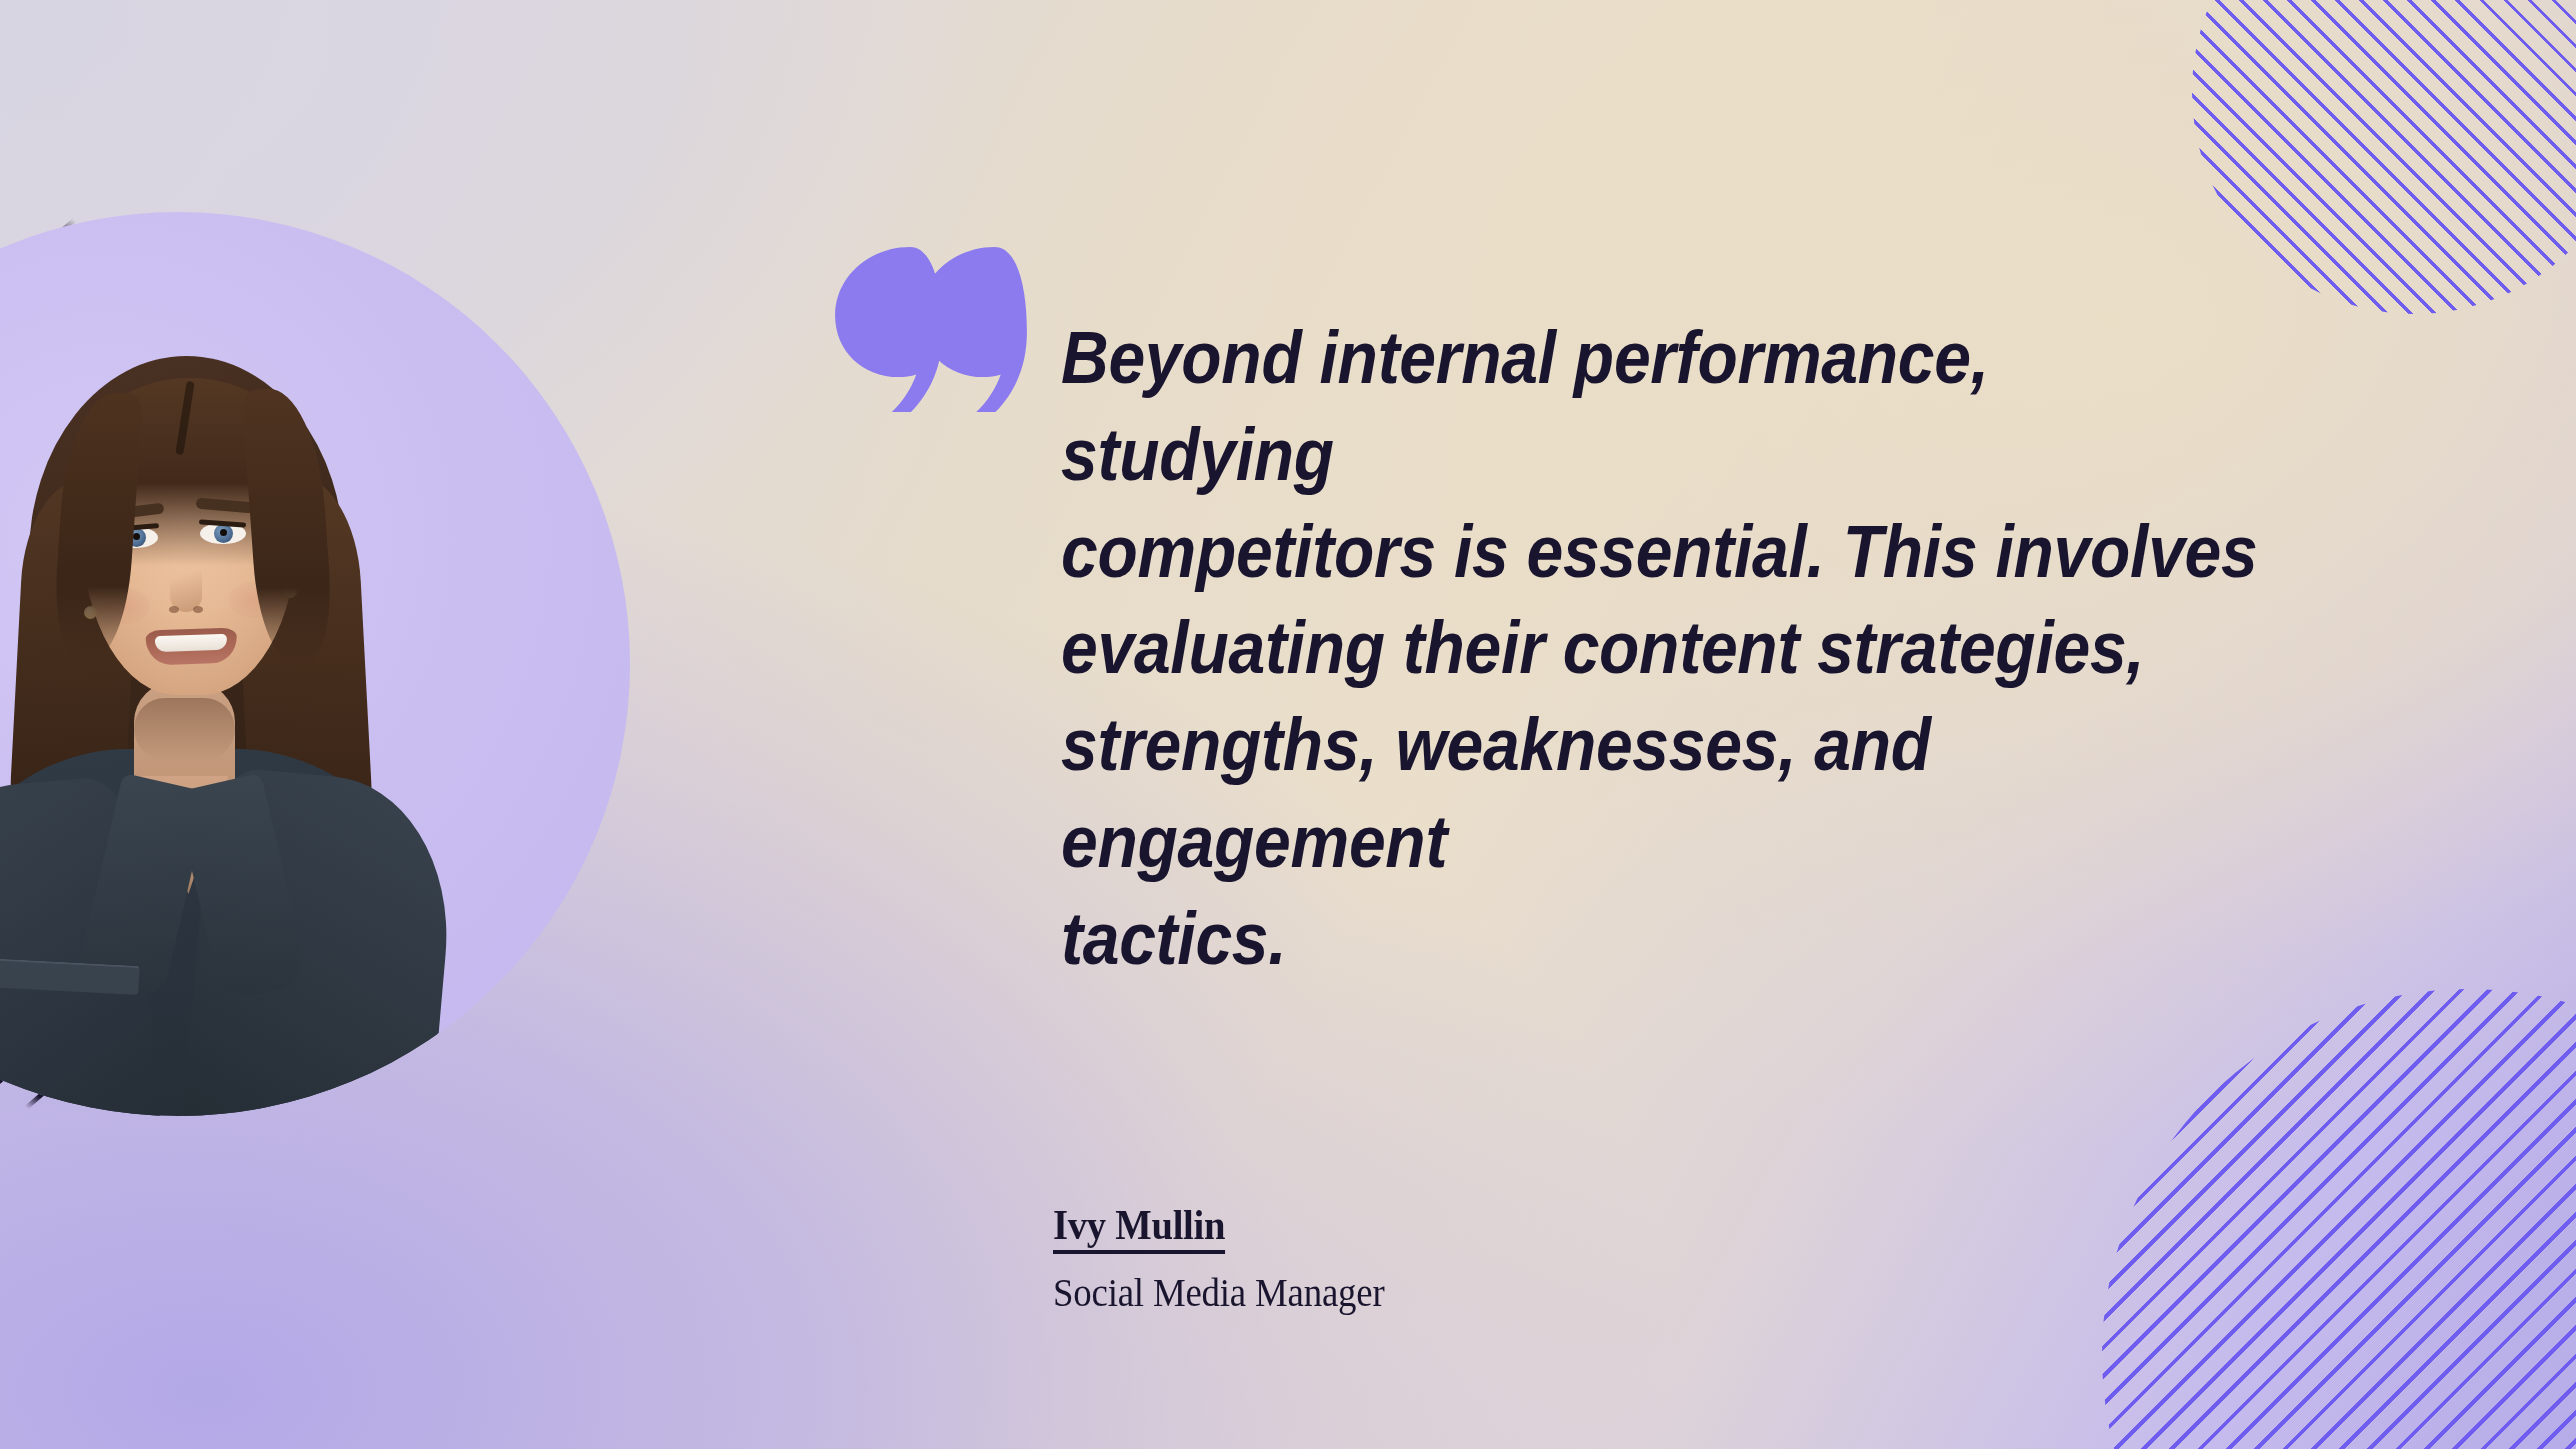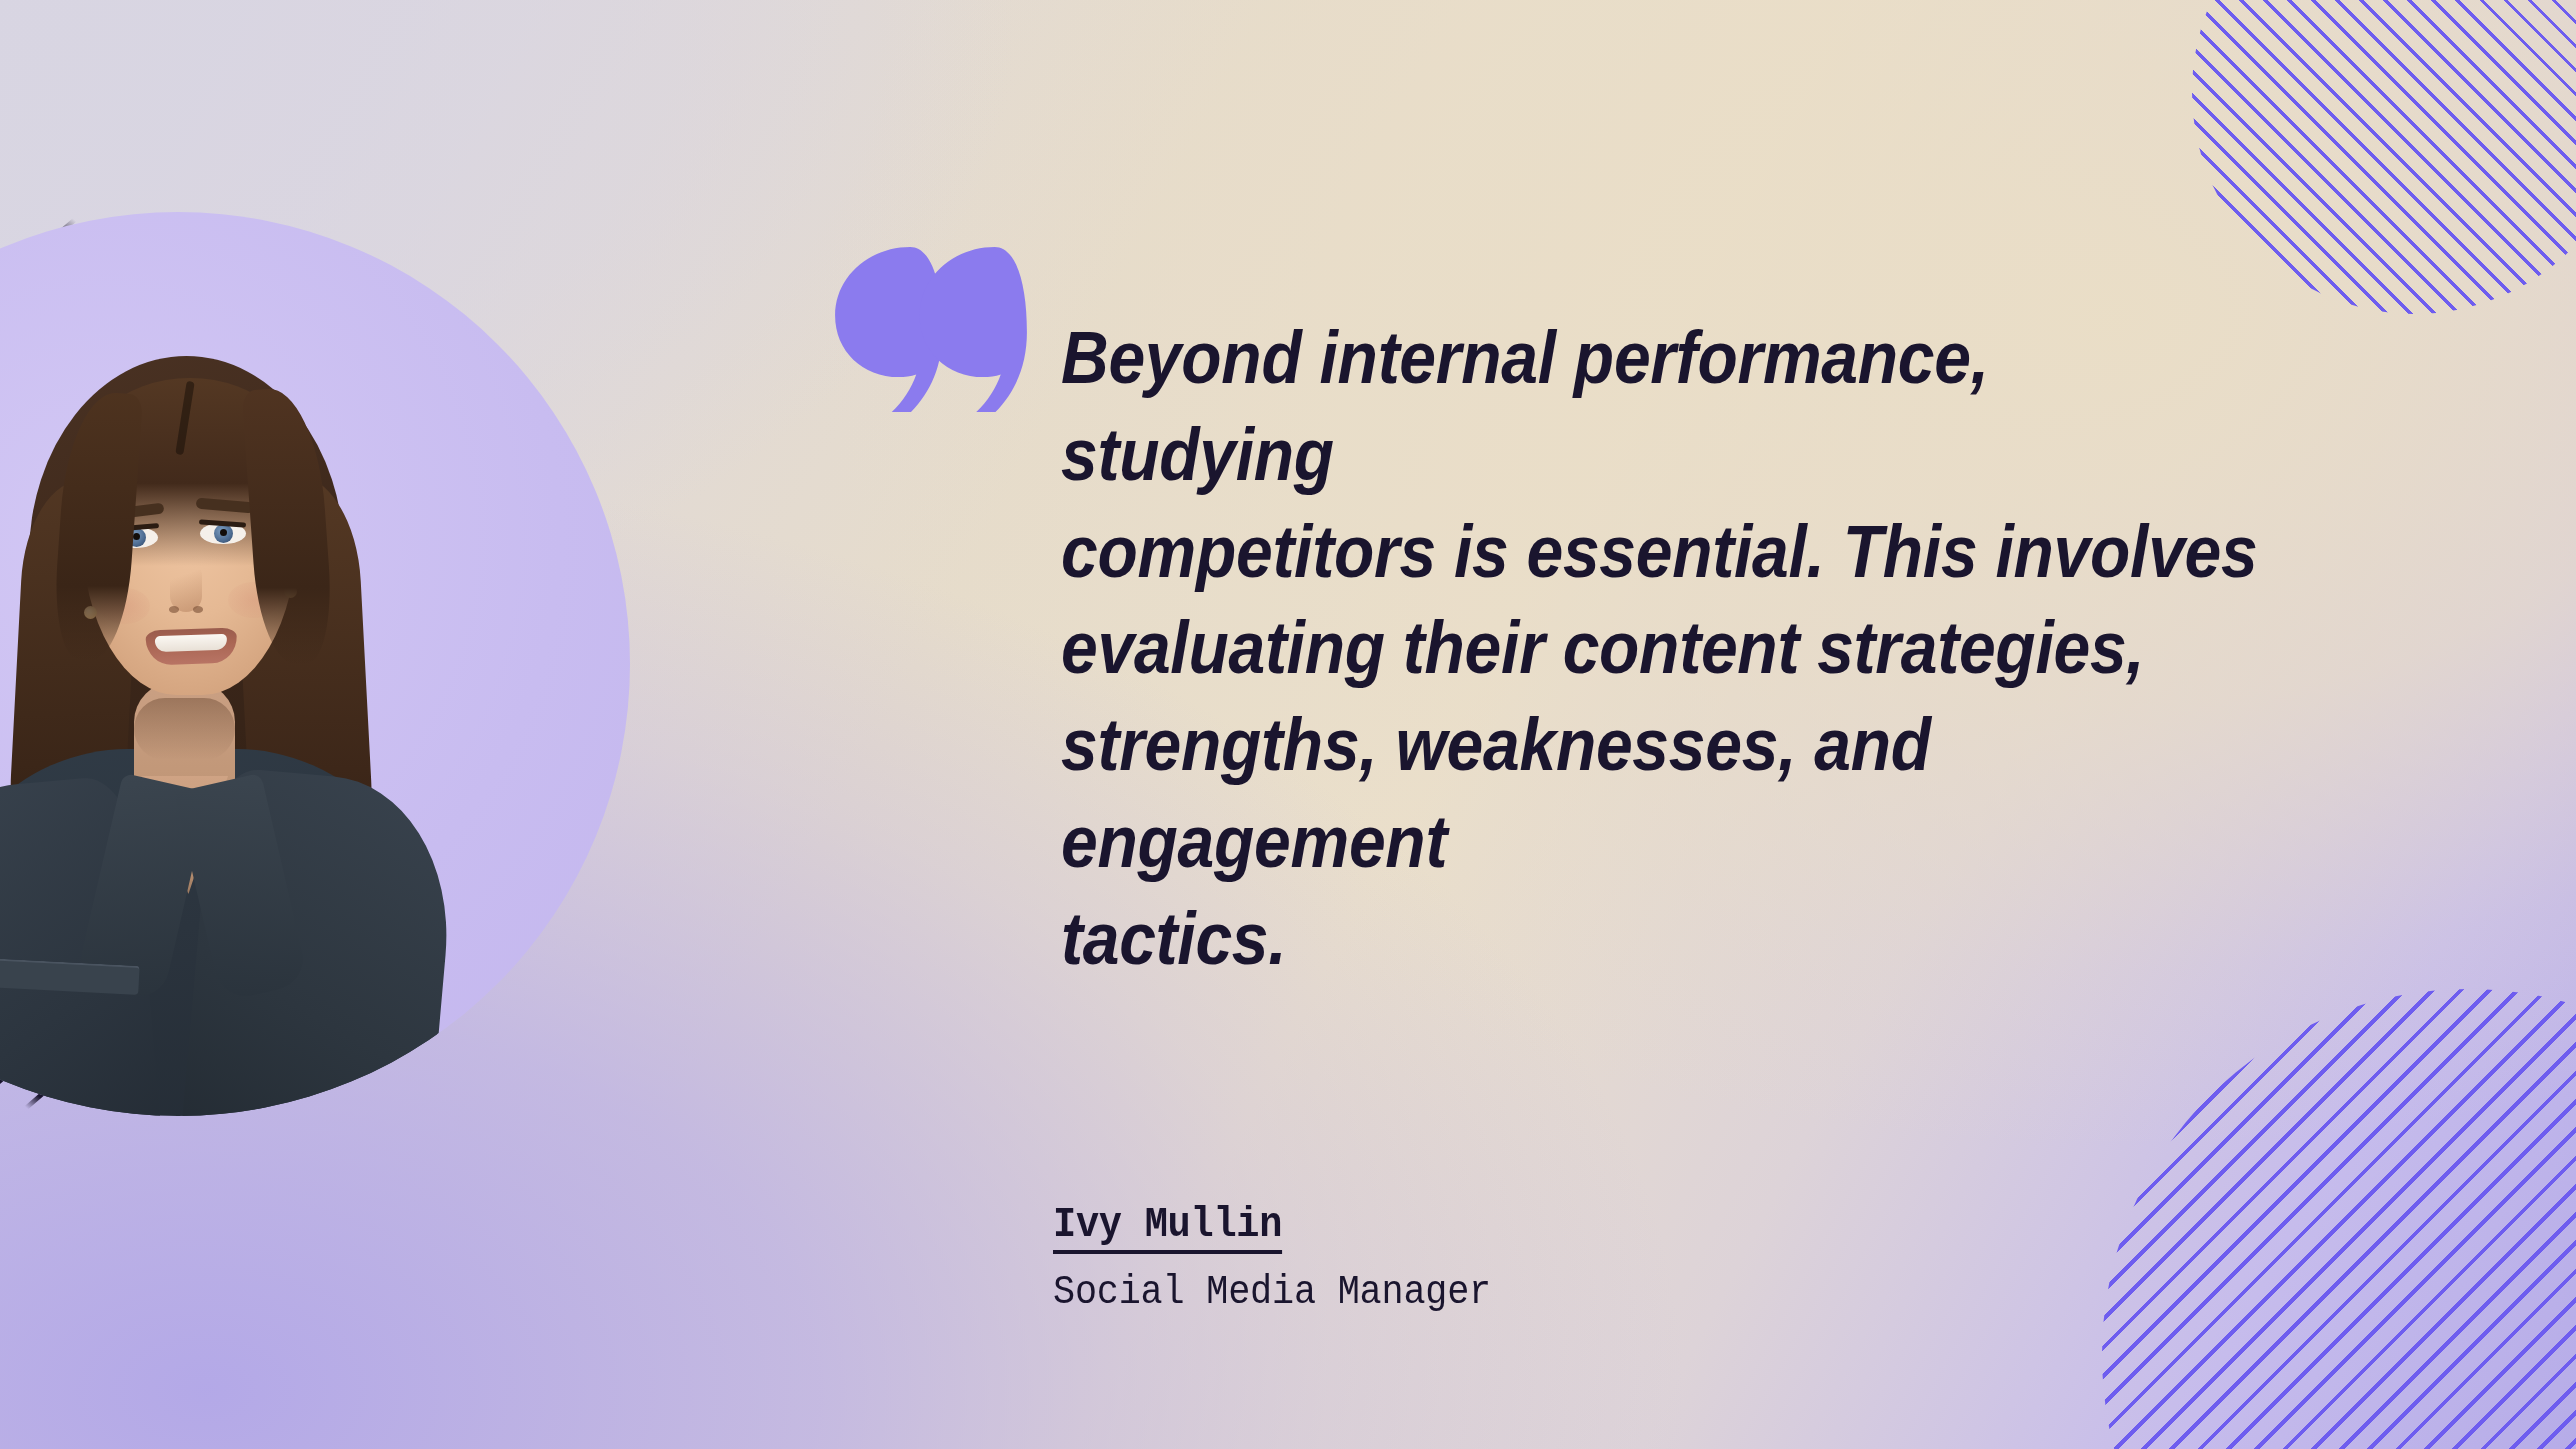--- a/index.html
+++ b/index.html
@@ -327,21 +327,21 @@
     color: #1a152e;
     font-family: "Liberation Sans Narrow", "Liberation Sans", sans-serif;
     transform: scaleX(0.88);
     transform-origin: left top;
     white-space: pre-line;
   }
   #attribution {
     position: absolute;
     left: 1053px;
     top: 1204px;
-    font-family: Liberation Mono, monospace;
+    font-family: Liberation Serif, serif;
     color: #1a152e;
   }
   #author-name {
     display: inline-block;
     font-size: 42px;
     font-weight: 700;
     letter-spacing: -0.3px;
     line-height: 1.0;
     border-bottom: 4px solid #1a152e;
     padding-bottom: 4px;

